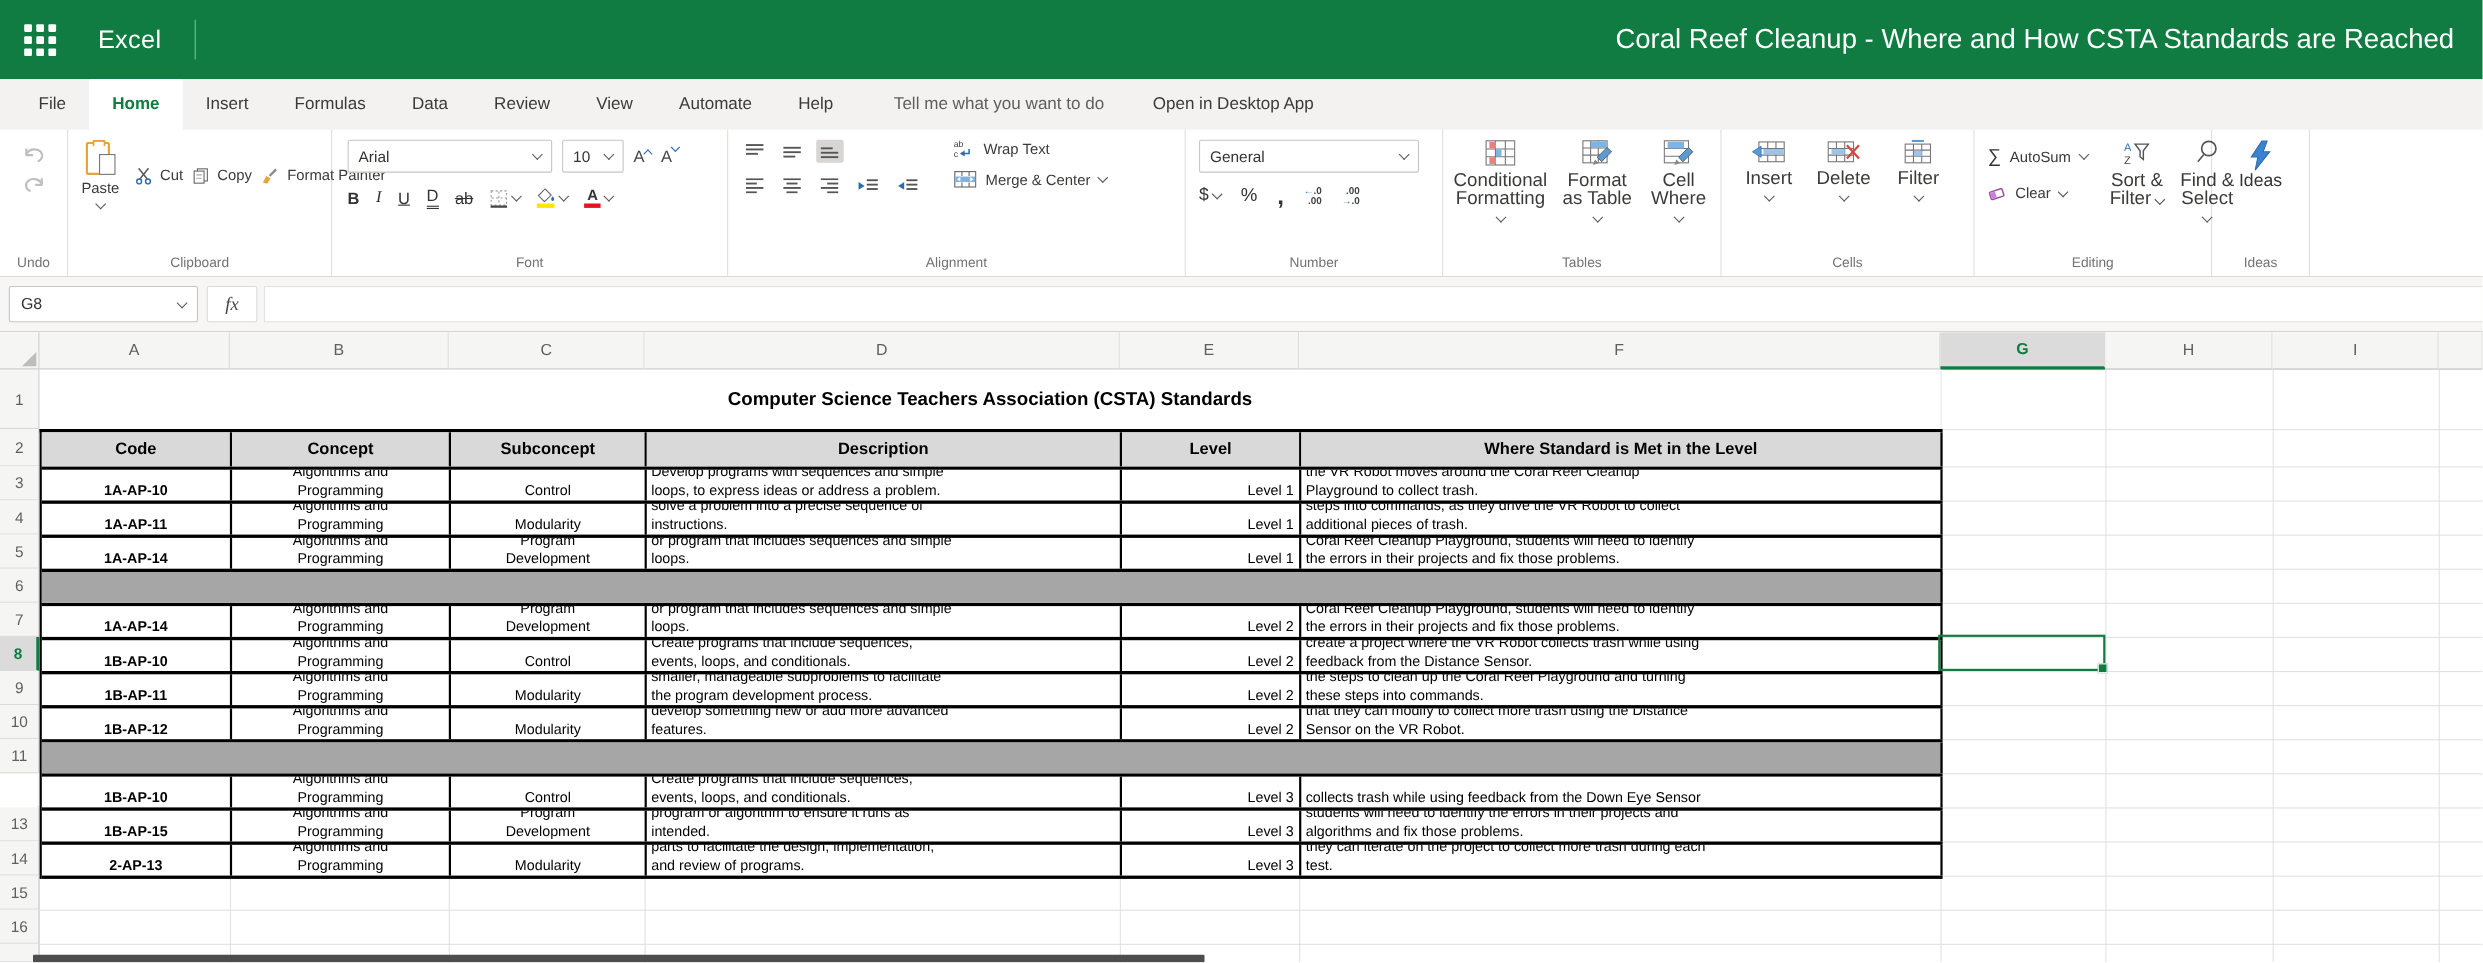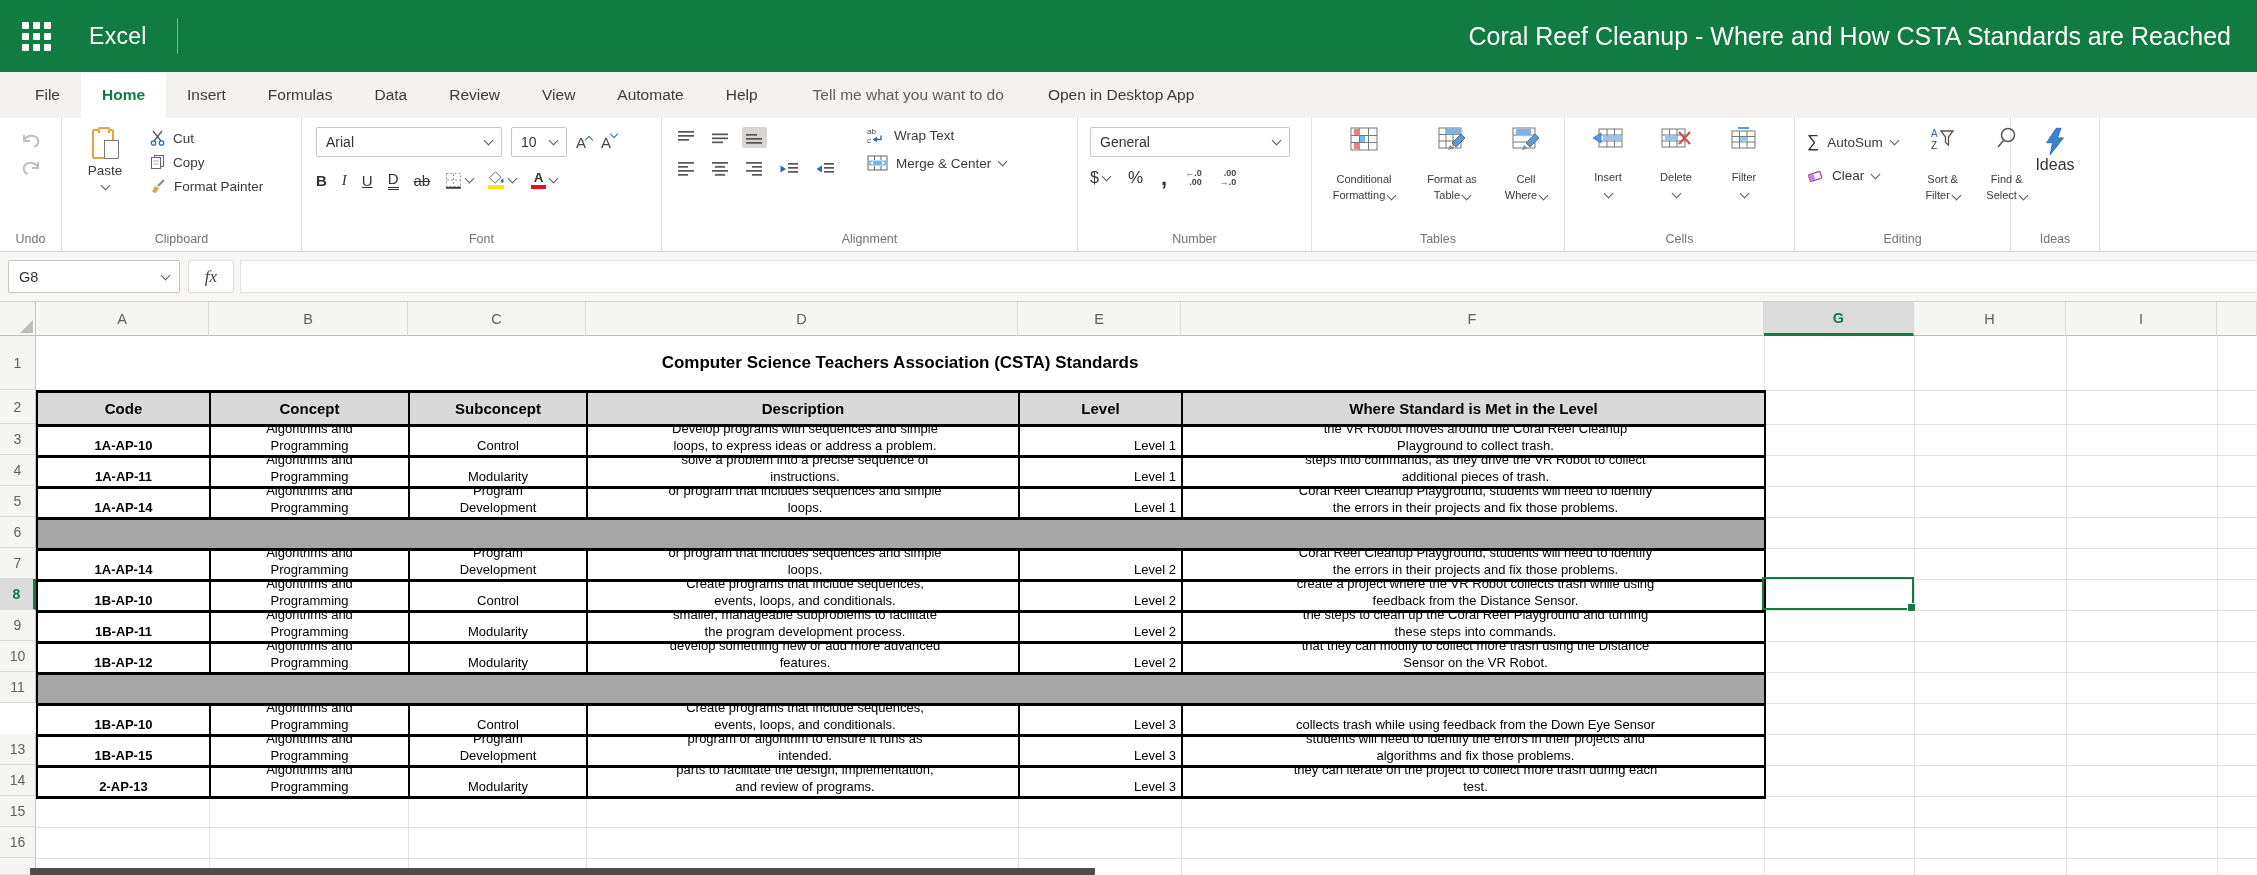--- a/index.html
+++ b/index.html
@@ -34,21 +34,21 @@
   .rlabel{font-size:13.5px;color:#3b3a39;white-space:nowrap;}
   
   .undo-stack{display:flex;flex-direction:column;align-items:center;gap:10px;margin-top:4px;}
   
   .cbwrap{display:flex;padding-left:12px;}
   .paste-col{width:62px;display:flex;flex-direction:column;align-items:center;cursor:pointer;}
   .pasteico{position:relative;width:27px;height:32px;}
   .pasteico .clipb{position:absolute;left:0;top:2px;width:18px;height:26px;border:2px solid #E8A33D;border-radius:2px;background:#fff;}
   .pasteico .clipb:before{content:"";position:absolute;top:-4px;left:4px;width:8px;height:4px;border:2px solid #E8A33D;border-bottom:none;border-radius:2px 2px 0 0;background:#fff;}
   .pasteico .page{position:absolute;right:0;bottom:0;width:13px;height:17px;background:#fff;border:1.5px solid #777;}
-  .clip-stack{display:flex;flex-direction:column;gap:8px;margin-left:14px;margin-top:3px;}
+  .clip-stack{display:flex;flex-direction:row;gap:8px;margin-left:14px;margin-top:3px;}
   .crow{display:flex;align-items:center;gap:8px;cursor:pointer;}
   
   .fg{padding-left:14px;padding-right:8px;}
   .fr1{display:flex;align-items:center;gap:9px;}
   .combo{height:30px;background:#fff;border:1px solid #C8C6C4;border-radius:2px;display:flex;
          align-items:center;padding:0 9px;font-size:14px;color:#333;cursor:pointer;box-sizing:border-box;}
   .combo .chv{margin-left:auto;}
   .fszbtn{font-size:15px;color:#444;display:flex;align-items:flex-start;cursor:pointer;font-weight:500;}
   .fr2{display:flex;align-items:center;gap:15px;margin-top:13px;}
   .fmtL{font-size:15px;color:#333;cursor:pointer;}
@@ -62,21 +62,21 @@
   .alico.on{background:#D8D6D4;}
   .algn-right{display:flex;flex-direction:column;gap:12px;margin-left:28px;}
   
   .num{padding-left:12px;padding-right:10px;}
   .nr2{display:flex;align-items:center;gap:18px;margin-top:11px;}
   .decico{font-size:9px;line-height:9.5px;color:#444;text-align:right;cursor:pointer;font-weight:600;}
   .decico b{color:#2b6cb0;font-weight:600;}
   
   .bigrow{display:flex;padding-left:6px;gap:2px;}
   .bigbtn{display:flex;flex-direction:column;align-items:center;text-align:center;cursor:pointer;}
-  .bigbtn .lbl{font-size:11px;color:#3b3a39;line-height:16px;margin-top:20px;}
+  .bigbtn .lbl{font-size:17px;color:#3b3a39;line-height:16px;margin-top:5px;}
   .tico{position:relative;width:28px;height:24px;}
   
   .edit{display:flex;padding-left:12px;}
   .edit-left{display:flex;flex-direction:column;gap:16px;margin-top:5px;}
   
   .ideasbtn{display:flex;flex-direction:column;align-items:center;width:100%;cursor:pointer;}
   
   .fbar{position:absolute;left:0;top:252px;width:2257px;height:50px;background:#F7F6F5;
         border-bottom:1px solid #D2D0CE;box-sizing:border-box;}
   .namebox{position:absolute;left:8px;top:8px;width:172px;height:33px;background:#fff;
@@ -110,21 +110,21 @@
   
   .tbl{position:absolute;left:36px;top:88px;width:1728px;border-left:2.5px solid #000;border-top:3px solid #000;box-sizing:content-box;background:#fff;}
   .trow{display:flex;border-bottom:3px solid #000;}
   .td{box-sizing:border-box;border-right:2px solid #000;height:100%;position:relative;overflow:hidden;}
   .th{background:#D9D9D9;display:flex;align-items:center;justify-content:center;
       font-size:15px;font-weight:700;color:#000;}
   .seprow{background:#A6A6A6;border-right:2px solid #000;box-sizing:border-box;}
   .cstack{position:absolute;left:0;right:0;bottom:1px;}
   .ln{line-height:17px;font-size:13px;color:#000;white-space:nowrap;overflow:hidden;}
   .ta-c{text-align:center;}
-  .ta-l{text-align:center;padding-left:4px;}
+  .ta-l{text-align:left;padding-left:4px;}
   .ta-r{text-align:right;padding-right:5px;}
   .bold{font-weight:700;}
   
   .g8sel{position:absolute;border:2px solid #107C41;box-sizing:border-box;}
   .g8sel .handle{position:absolute;right:-4px;bottom:-4px;width:7px;height:7px;background:#107C41;border:1px solid #fff;}
   .hthumb{position:absolute;background:#4D4D4D;border-radius:1px;}
   svg{display:block;}
 </style>
 </head>
 <body>

